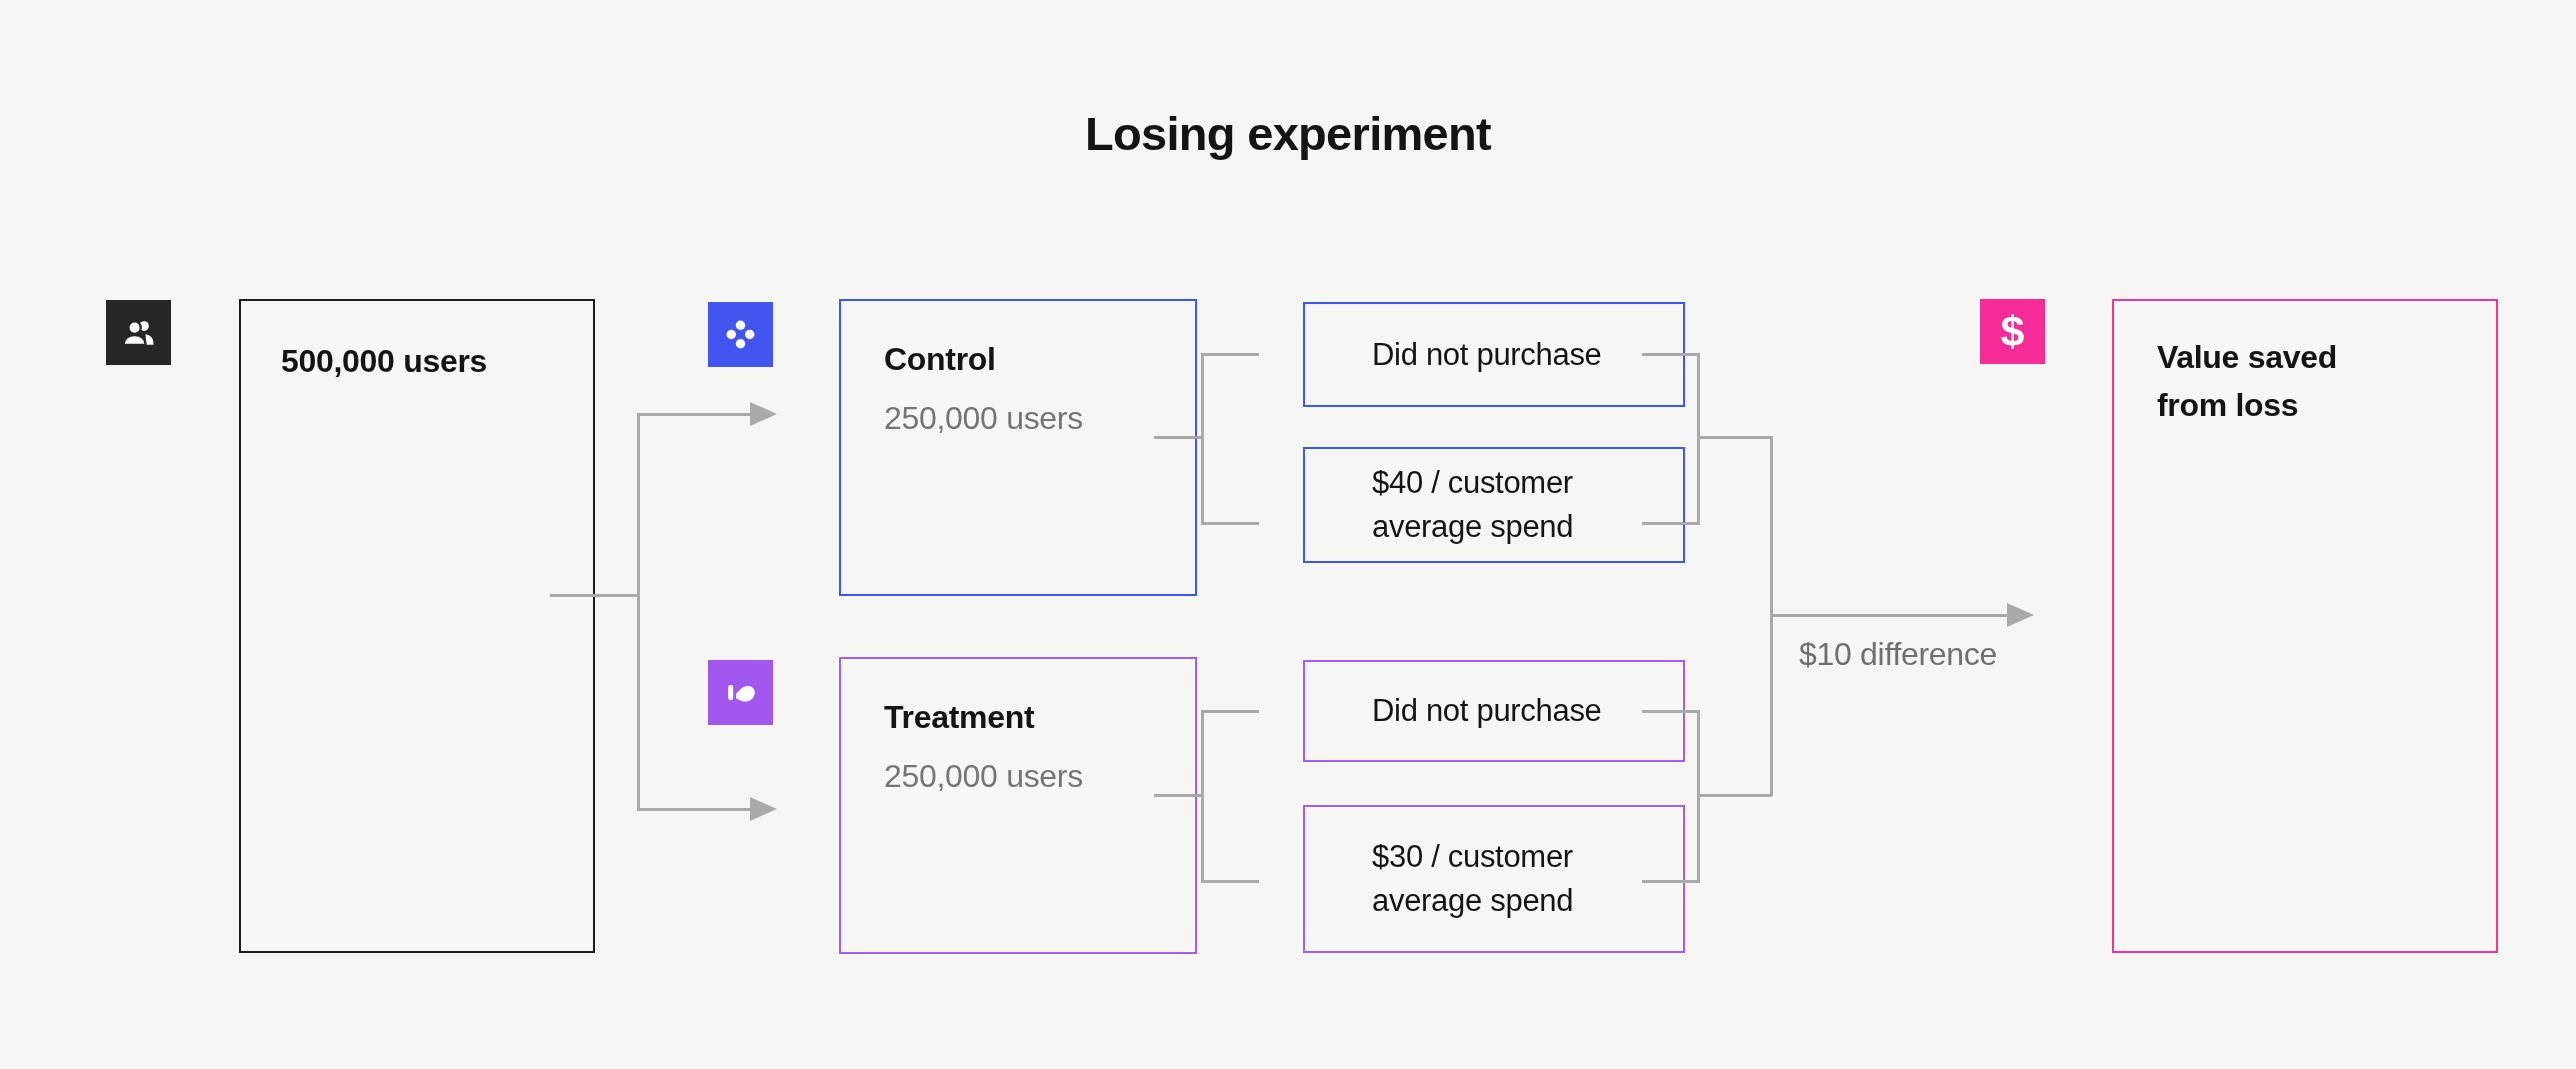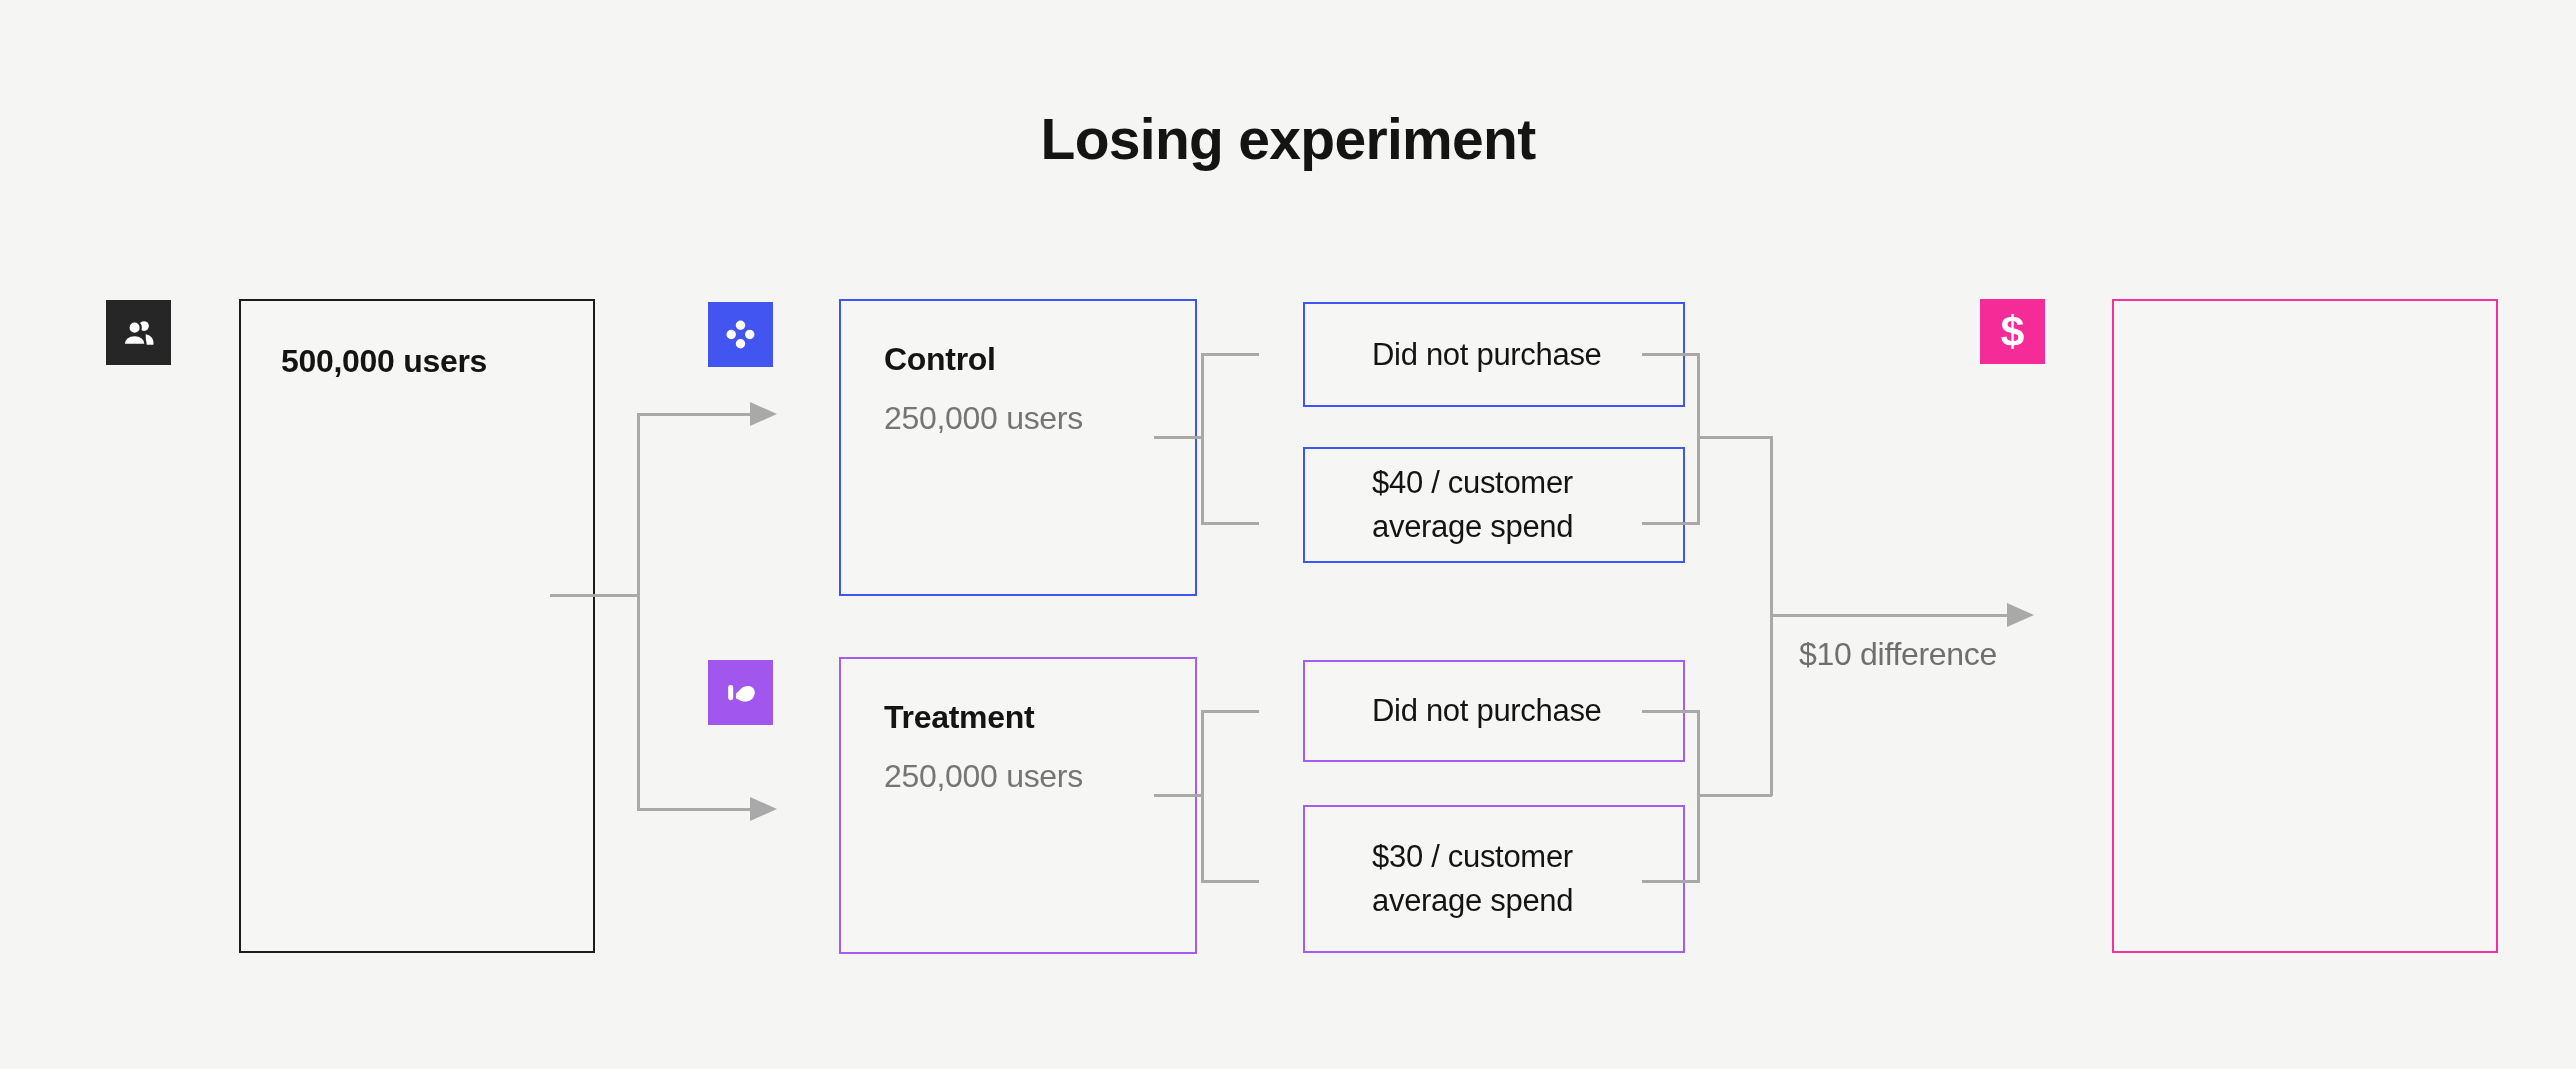--- a/index.html
+++ b/index.html
@@ -15,21 +15,21 @@
     --line:#a9a9a9;
     --gray-text:#757575;
     --label-gray:#6f6f6f;
     --ink:#141414;
   }
   *{margin:0;padding:0;box-sizing:border-box;}
   html,body{background:var(--bg);}
   body{font-family:"Liberation Sans", sans-serif;}
   .canvas{position:relative;width:2576px;height:1069px;background:var(--bg);overflow:hidden;}
   .title{position:absolute;left:0;right:0;top:106px;text-align:center;
-         font-size:57px;font-weight:700;color:var(--ink);letter-spacing:-0.7px;}
+         font-size:47px;font-weight:700;color:var(--ink);letter-spacing:-0.7px;}
   .tile{position:absolute;width:65px;height:65px;display:flex;align-items:center;justify-content:center;}
   .tile svg{display:block;}
   .node{position:absolute;background:#f6f6f4;margin-left:44px;}
   .node-title{position:absolute;font-size:32px;font-weight:700;color:var(--ink);letter-spacing:-0.3px;white-space:nowrap;}
   .node-sub{position:absolute;font-size:32px;font-weight:400;color:var(--gray-text);letter-spacing:-0.3px;white-space:nowrap;}
   .outcome{position:absolute;display:flex;flex-direction:column;justify-content:center;
            padding-left:67px;font-size:31px;color:var(--ink);line-height:44px;letter-spacing:-0.3px;}
   .outcome span{display:block;white-space:nowrap;}
   .b-blue{border:2.7px solid var(--blue);}
   .b-purple{border:2.7px solid var(--purple);}
@@ -113,20 +113,24 @@
   <div class="outcome node b-purple" style="left:1259px;top:805px;width:382px;height:148px;">
     <span>$30 / customer</span>
     <span>average spend</span>
   </div>
 
   <div class="tile" style="left:1980px;top:299px;background:var(--tile-pink);">
     <span class="dollar-glyph">$</span>
   </div>
 
   <div class="node b-pink" style="left:2068px;top:299px;width:386px;height:654px;">
+    <div class="value-title" style="left:43px;top:32px;">
+      <span>Value saved</span>
+      <span>from loss</span>
+    </div>
   </div>
 
   <div class="hline" style="left:550px;top:594px;width:89px;"></div>
   <div class="vline" style="left:637px;top:413px;height:398px;"></div>
   <div class="hline" style="left:637px;top:413px;width:113px;"></div>
   <div class="arrowhead" style="left:750px;top:402px;"></div>
   <div class="hline" style="left:637px;top:808px;width:113px;"></div>
   <div class="arrowhead" style="left:750px;top:797px;"></div>
 
   <div class="hline" style="left:1154px;top:436px;width:50px;"></div>

